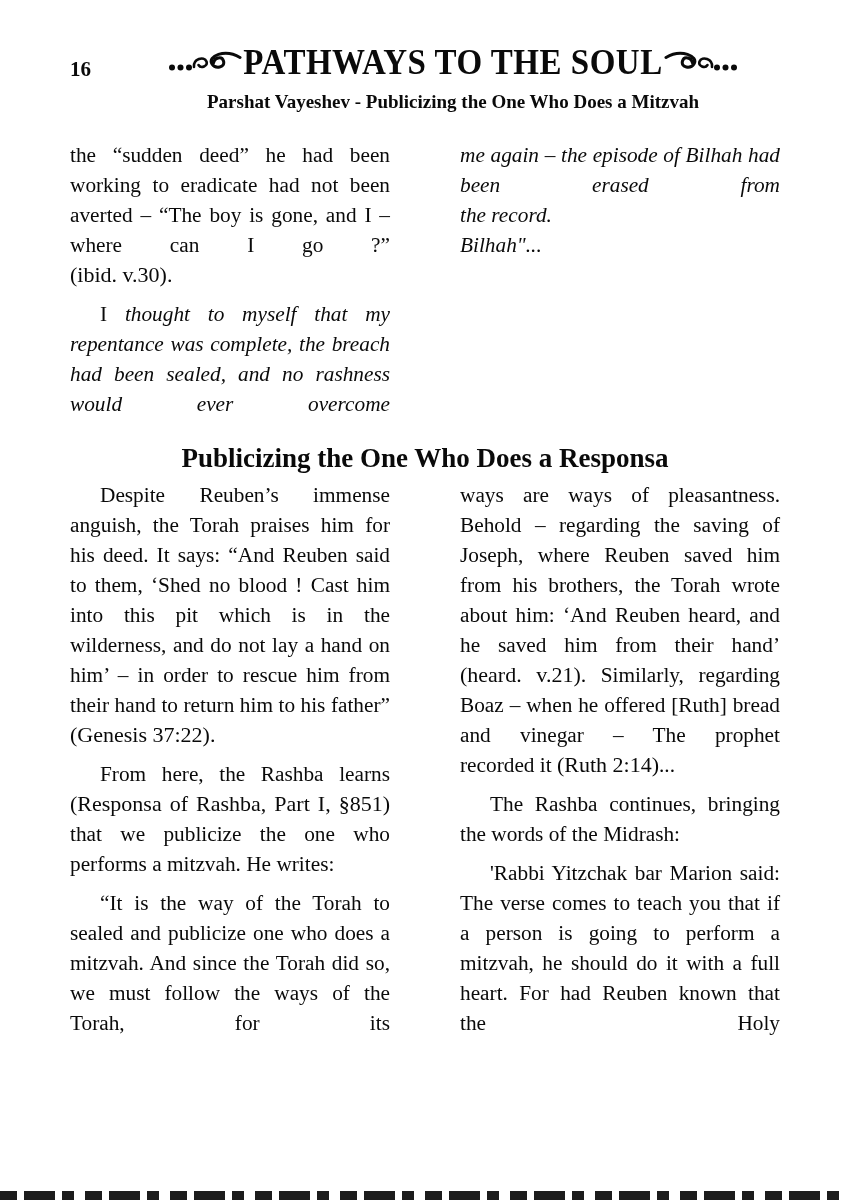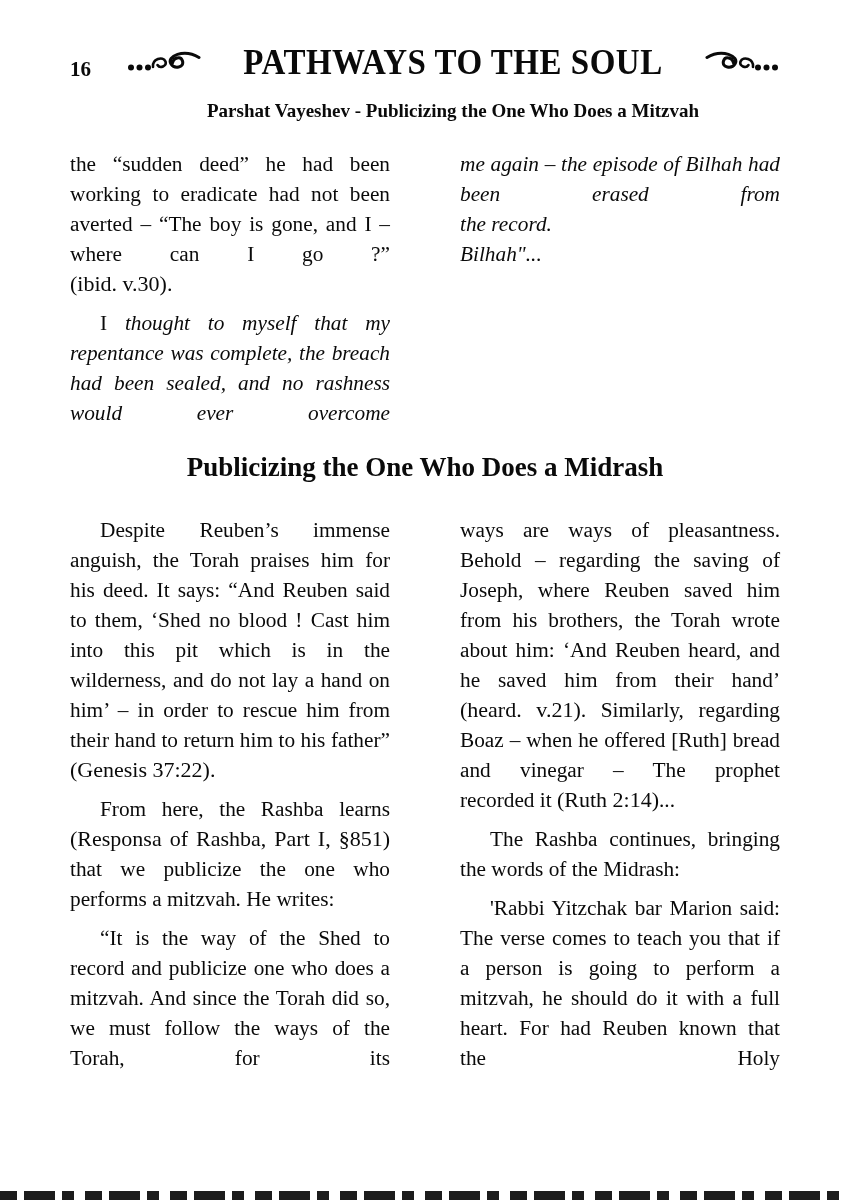--- a/index.html
+++ b/index.html
@@ -10,34 +10,34 @@
     font-family:"Liberation Serif", serif;
     position:relative;
     overflow:hidden;
   }
   .page { position:absolute; inset:0; padding:44px 66px 0 70px; }
 
   
   .hdr { display:flex; align-items:baseline; }
   .pageno { font-weight:bold; font-size:21px; width:56px; flex:0 0 auto; }
   .mast { flex:1; text-align:center; }
-  .title-row { display:flex; align-items:center; justify-content:space-between; gap:0; }
+  .title-row { display:flex; align-items:center; justify-content:center; gap:0; }
   .title {
     font-size:33px; font-weight:bold; letter-spacing:0.5px;
     transform:scaleY(1.08); white-space:nowrap;
   }
   .orn { display:inline-block; }
   .orn svg { display:block; }
   .orn.flip svg { transform:scaleX(-1); }
-  .subtitle { font-weight:bold; font-size:19px; margin-top:19px; }
+  .subtitle { font-weight:bold; font-size:19px; margin-top:10px; }
 
   
   .cols { display:flex; gap:70px; }
   .cols.t { margin-top:27px; }
-  .cols.b { margin-top:32px; }
+  .cols.b { margin-top:6px; }
   .col { flex:1; font-size:21.3px; line-height:30px; }
   .blk.just { text-align:justify; }
   .blk.center { text-align:left; }
   .ind { text-indent:30px; }
   .cont { text-align-last:justify; }
   .gap { margin-top:9px; }
   .sm { font-size:22px; }
   .it { font-style:italic; }
 
   .sec-head { text-align:center; font-size:27px; font-weight:bold; margin-top:24px; }
@@ -91,28 +91,28 @@
         <div class="blk center"><span class="sm">(ibid. v.30).</span></div>
         <div class="blk just ind cont gap"><span>I </span><span class="it">thought to myself that my repentance was complete, the breach had been sealed, and no rashness would ever overcome</span></div>
       </div>
     <div class="col">
         <div class="blk just cont"><span class="it">me again – the episode of Bilhah had been erased from</span></div>
         <div class="blk center"><span class="it">the record.</span></div>
         <div class="blk center"><span class="it">Bilhah"...</span></div>
       </div>
   </section>
 
-  <h2 class="sec-head">Publicizing the One Who Does a Midrash</h2>
+  <h2 class="sec-head">Publicizing the One Who Does a Responsa</h2>
 
   <section class="cols b">
     <div class="col">
         <div class="blk just ind cont"><span>Despite Reuben’s immense anguish, the Torah praises him for his deed. It says: “And Reuben said to them, ‘Shed no blood ! Cast him into this pit which is in the wilderness, and do not lay a hand on him’ – in order to rescue him from their hand to return him to his father”</span></div>
         <div class="blk center"><span class="sm">(Genesis 37:22).</span></div>
         <div class="blk just ind gap"><span>From here, the Rashba learns </span><span class="sm">(Responsa of Rashba, Part I, §851)</span><span> that we publicize the one who performs a mitzvah. He writes:</span></div>
-        <div class="blk just ind cont gap"><span>“It is the way of the Shed to record and publicize one who does a mitzvah. And since the Torah did so, we must follow the ways of the Torah, for its</span></div>
+        <div class="blk just ind cont gap"><span>“It is the way of the Torah to sealed and publicize one who does a mitzvah. And since the Torah did so, we must follow the ways of the Torah, for its</span></div>
       </div>
     <div class="col">
         <div class="blk just cont"><span>ways are ways of pleasantness. Behold – regarding the saving of Joseph, where Reuben saved him from his brothers, the Torah wrote about him: ‘And Reuben heard, and he saved him from their hand’ </span><span class="sm">(heard. v.21).</span><span> Similarly, regarding Boaz – when he offered [Ruth] bread and vinegar – The prophet</span></div>
         <div class="blk center"><span>recorded it </span><span class="sm">(Ruth 2:14)</span><span>...</span></div>
         <div class="blk just ind gap"><span>The Rashba continues, bringing the words of the Midrash:</span></div>
         <div class="blk just ind cont gap"><span>'Rabbi Yitzchak bar Marion said: The verse comes to teach you that if a person is going to perform a mitzvah, he should do it with a full heart. For had Reuben known that the Holy</span></div>
       </div>
   </section>
 
 </div>

